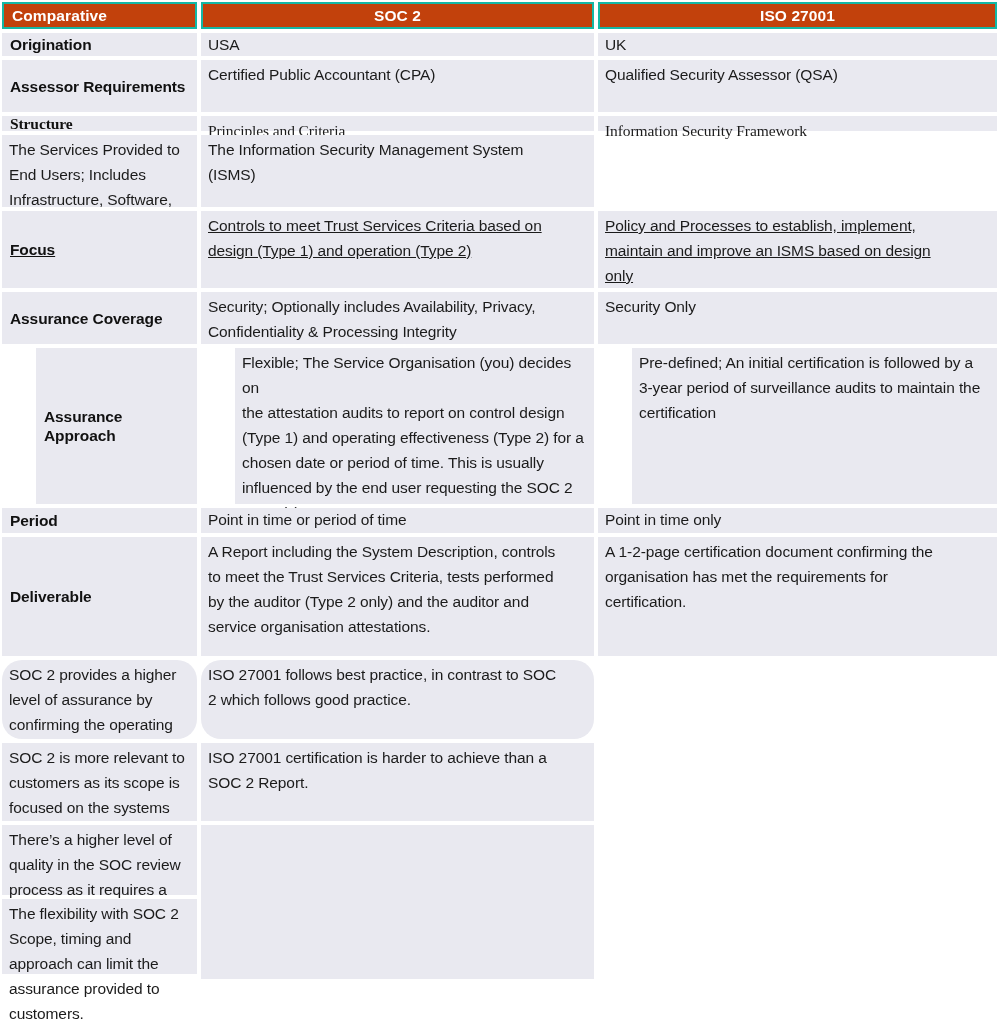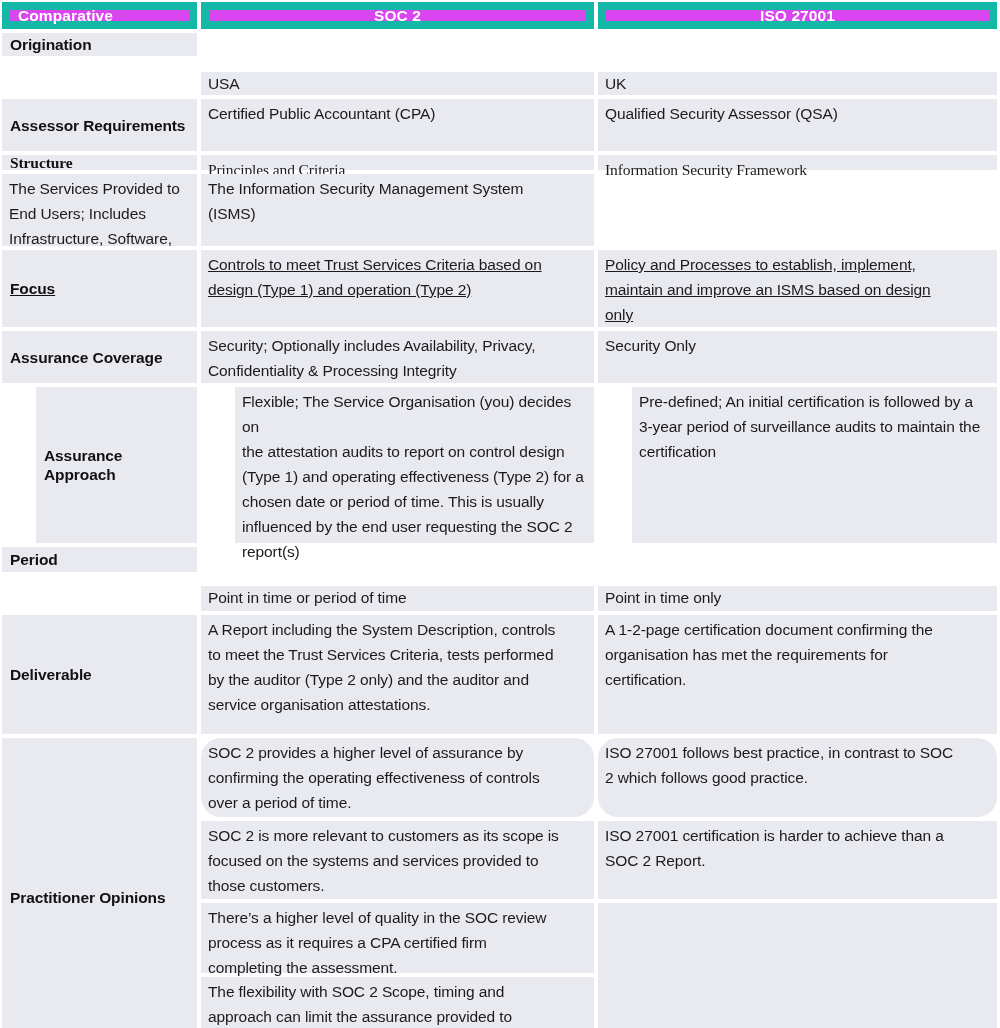--- a/index.html
+++ b/index.html
@@ -14,22 +14,22 @@
     display:flex; flex-direction:column; gap:4px;
   }
   .grid {
     display:grid;
     grid-template-columns:195px 393px 399px;
     column-gap:4px;
   }
   
   .hdr-cell {
     height:27px; box-sizing:border-box;
-    background:#d946ef;
-    border:8px solid #14b8a6;
+    background:#c2410c;
+    border:2px solid #14b8a6;
     color:#ffffff; font-weight:bold; font-size:15.5px;
     display:flex; align-items:center; justify-content:center;
     letter-spacing:.1px;
   }
   .hdr-cell.first { justify-content:flex-start; padding-left:8px; }
   
   .cell { background:#e9e9f0; box-sizing:border-box; }
   .label {
     display:flex; align-items:center;
     font-weight:bold; font-size:15.5px; color:#111111;
@@ -55,21 +55,21 @@
   .r9 .cell { height:119px; }
   
   .prow { height:319px; }
   .prow .label { height:319px; }
   .subcol { display:flex; flex-direction:column; gap:4px; }
   .ph0 { height:79px;border-radius:20px; }
   .ph1 { height:78px; }
   .ph2 { height:70px; }
   .ph3 { height:75px; }
   .grow { flex:1; }
-  .r1 .data, .r8 .data { padding-top:0; line-height:23px;margin-top:39px; }
+  .r1 .data, .r8 .data { padding-top:0; line-height:23px; }
 </style>
 </head>
 <body>
 
 <div class="table">
 
   <div class="grid">
     <div class="hdr-cell first">Comparative</div>
     <div class="hdr-cell">SOC 2</div>
     <div class="hdr-cell">ISO 27001</div>
@@ -142,21 +142,20 @@
     <div class="cell data">A Report including the System Description, controls
 to meet the Trust Services Criteria, tests performed
 by the auditor (Type 2 only) and the auditor and
 service organisation attestations.</div>
     <div class="cell data">A 1-2-page certification document confirming the
 organisation has met the requirements for
 certification.</div>
   </div>
 
   <div class="grid prow">
-    <div class="cell label">Practitioner Opinions</div>
     <div class="subcol">
       <div class="cell data ph0">SOC 2 provides a higher level of assurance by
 confirming the operating effectiveness of controls
 over a period of time.</div>
       <div class="cell data ph1">SOC 2 is more relevant to customers as its scope is
 focused on the systems and services provided to
 those customers.</div>
       <div class="cell data ph2">There’s a higher level of quality in the SOC review
 process as it requires a CPA certified firm
 completing the assessment.</div>

